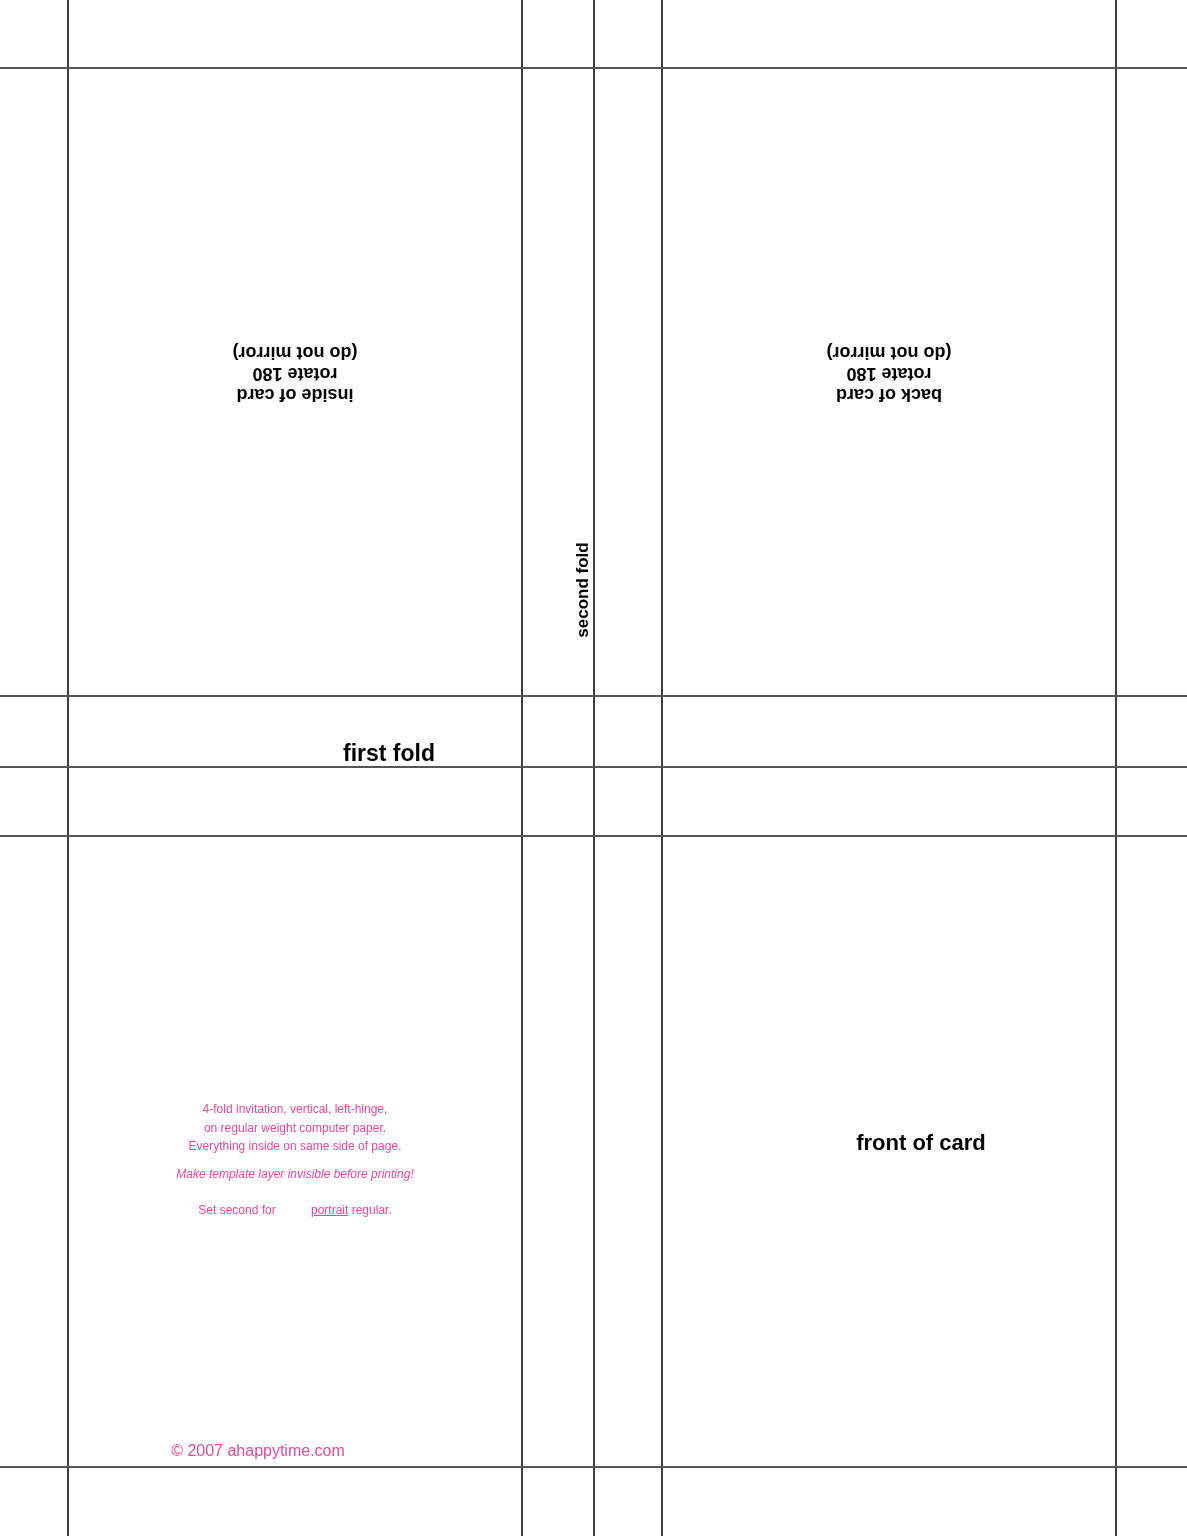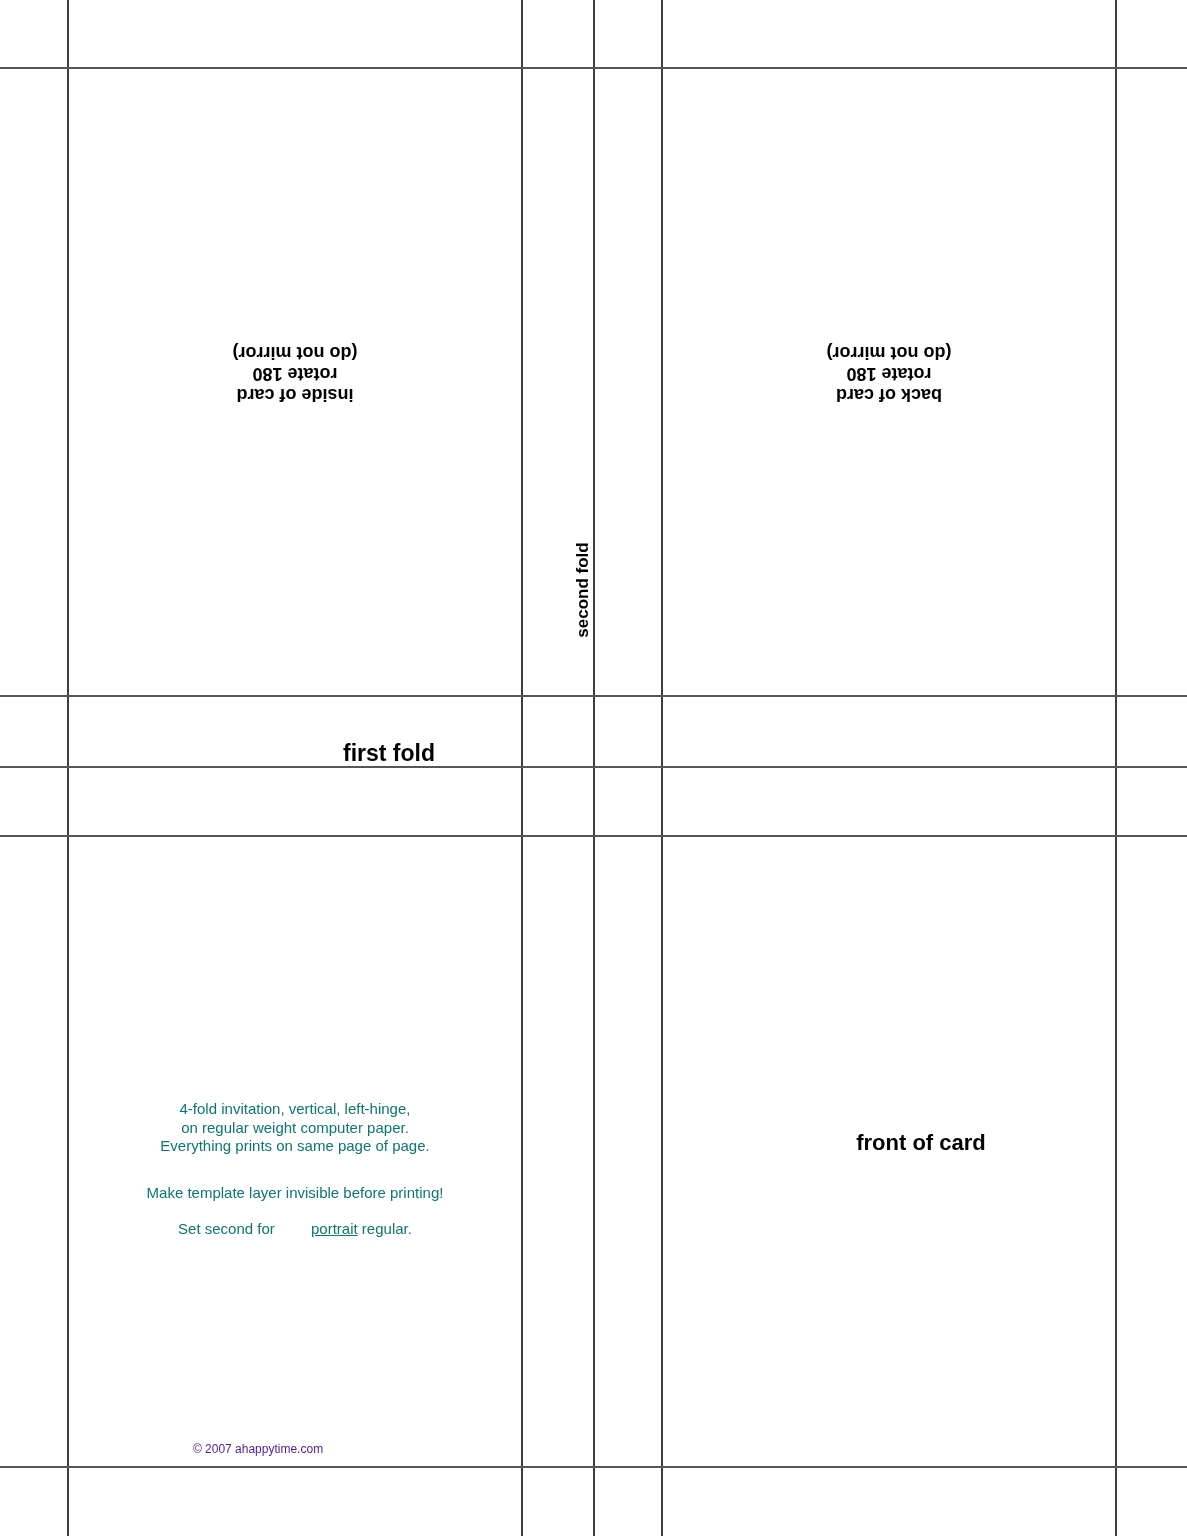--- a/index.html
+++ b/index.html
@@ -97,47 +97,48 @@
     line-height: 26px;
   }
 
   
   .instructions {
     position: absolute;
     left: 68px;
     width: 454px;
     top: 1100px;
     text-align: center;
-    font-size: 15px;
+    font-size: 12px;
     line-height: 18.5px;
-    color: #0f766e;
+    color: #ec4899;
   }
   .instructions p {
     margin: 0;
   }
   .instructions .para2 {
-    margin-top: 28px;
+    margin-top: 9px;
+    font-style: italic;
   }
   .instructions .para3 {
     margin-top: 18px;
   }
   .underlined {
     text-decoration: underline;
     margin-left: 32px;
   }
 
   
   .copyright {
     position: absolute;
     left: 68px;
     width: 380px;
     top: 1442px;
     text-align: center;
-    font-size: 12px;
-    color: #4c1d95;
+    font-size: 16px;
+    color: #ec4899;
   }
 </style>
 </head>
 <body>
 
 <div class="page">
 
   <div class="vline v1"></div>
   <div class="vline v2"></div>
   <div class="vline v3"></div>
@@ -164,20 +165,20 @@
 
   <div class="second-fold">second fold</div>
 
   <div class="first-fold">first fold</div>
 
   <div class="front-label">front of card</div>
 
   <div class="instructions">
     <p class="para1">4-fold invitation, vertical, left-hinge,</p>
     <p class="para1">on regular weight computer paper.</p>
-    <p class="para1">Everything prints on same page of page.</p>
+    <p class="para1">Everything inside on same side of page.</p>
     <p class="para2">Make template layer invisible before printing!</p>
     <p class="para3"><span>Set second for </span><span class="underlined">portrait</span><span> regular.</span></p>
   </div>
 
   <div class="copyright">© 2007 ahappytime.com</div>
 
 </div>
 
 </body></html>

